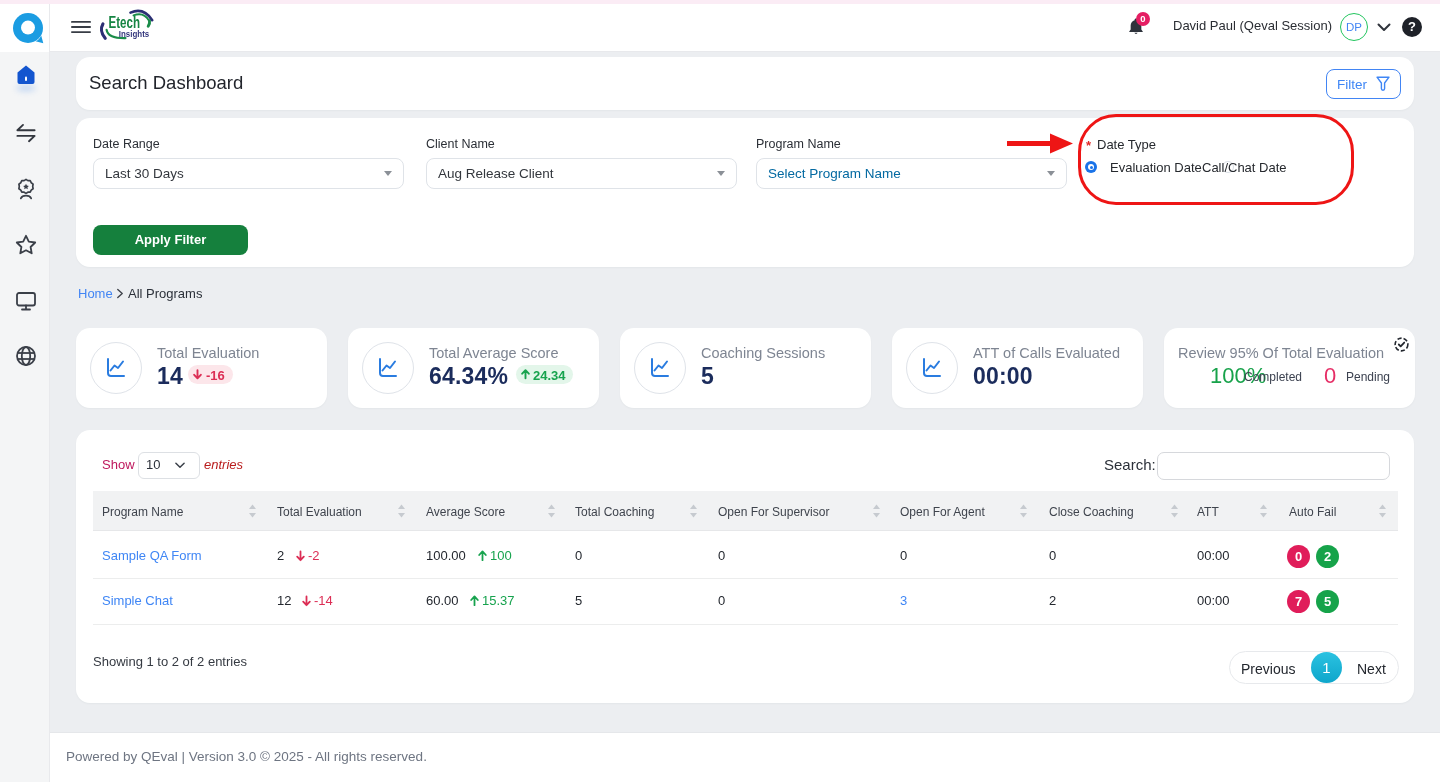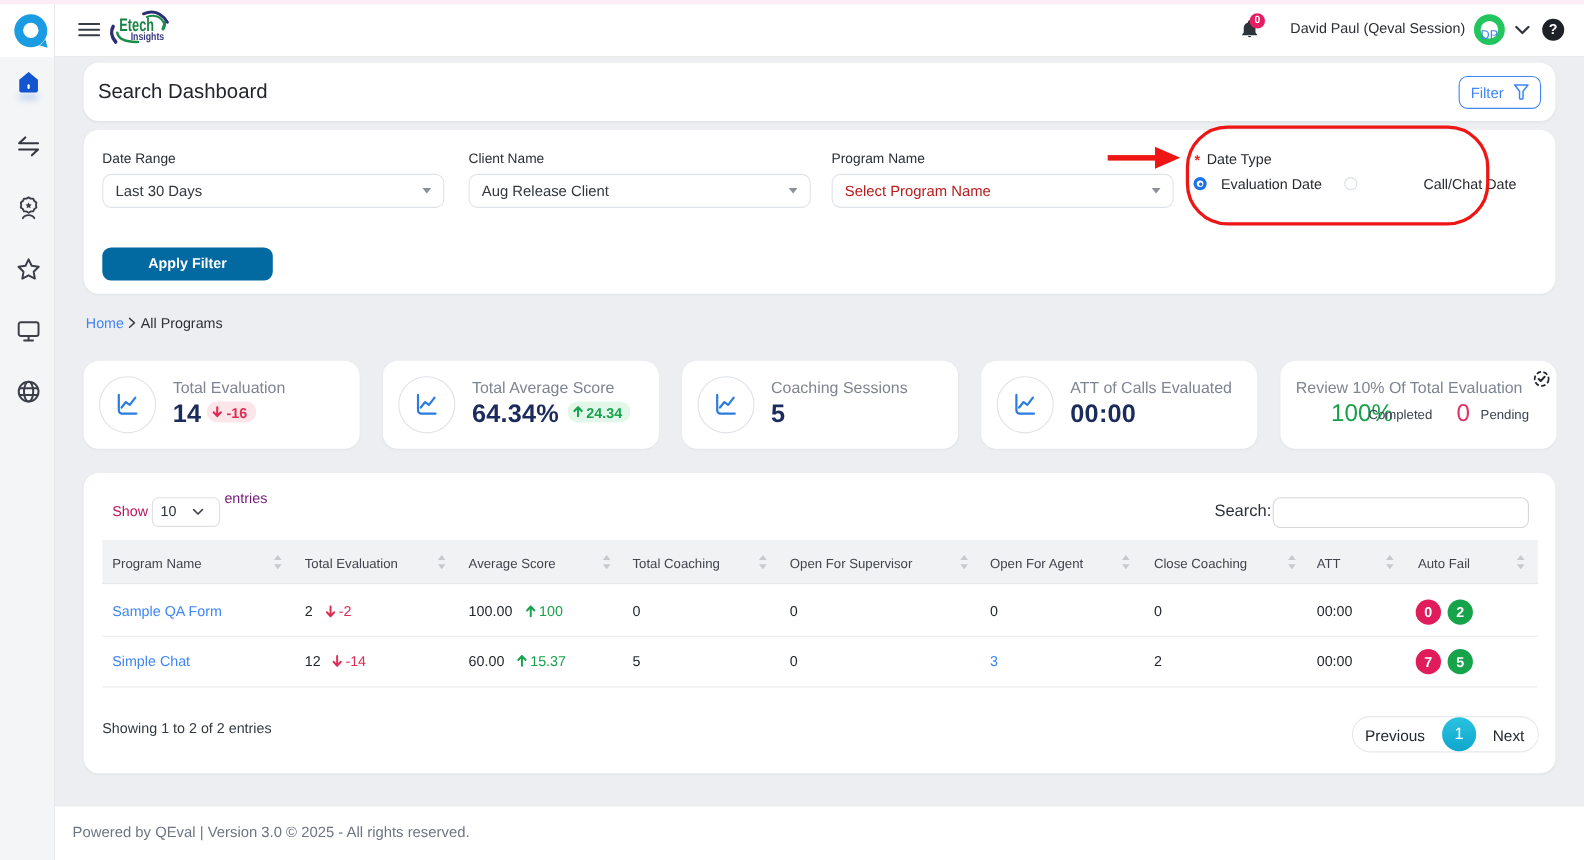--- a/index.html
+++ b/index.html
@@ -15,21 +15,21 @@
 #topbar { left:0; top:4px; width:1440px; height:48px; background:#fff; border-bottom:1px solid #e8e9ec; }
 
 
 #sidebar { left:0; top:52px; width:50px; height:730px; background:#f4f5f6; border-right:1px solid #e8e9ec; }
 #sidebar-top { left:0; top:4px; width:50px; height:48px; background:#fff; border-right:1px solid #e8e9ec; }
 
 
 .lbl { font-size:12.5px; color:#2b2f36; }
 .sel { position:absolute; height:31px; width:311px; border:1px solid #dfe3e8; border-radius:8px; background:#fff; font-size:13.5px; color:#33373d; line-height:29px; padding-left:11px; }
 .sel .caret { position:absolute; right:11px; top:12px; width:0; height:0; border-left:4.5px solid transparent; border-right:4.5px solid transparent; border-top:5px solid #8b9097; }
-.ph { color:#b91c1c; }
+.ph { color:#0369a1; }
 
 .stat { position:absolute; top:328px; width:251px; height:80px; background:#fff; border-radius:14px; box-shadow:0 1px 2px rgba(30,40,60,0.04); }
 .stat .circ { position:absolute; left:14px; top:14px; width:52px; height:52px; border-radius:50%; border:1px solid #dfe3e9; background:#fff; }
 .stat .t { position:absolute; left:81px; top:17px; font-size:14.5px; color:#7e8592; white-space:nowrap; }
 .stat .v { position:absolute; left:81px; top:35px; font-size:23px; font-weight:700; color:#1b2c5c; letter-spacing:0.2px; }
 .th { position:absolute; top:505px; font-size:12px; color:#3f444d; white-space:nowrap; }
 .td { position:absolute; font-size:13px; color:#24282f; white-space:nowrap; }
 .sort { position:absolute; top:504px; width:9px; height:14px; }
 .fail { position:absolute; width:23px; height:23px; border-radius:50%; color:#fff; font-size:13px; font-weight:700; text-align:center; line-height:23px; }
 </style>
@@ -63,21 +63,21 @@
 </svg>
 
 <svg class="abs" style="left:1128px;top:18px" width="16" height="17" viewBox="0 0 18 19">
   <path d="M9 0.5 c-0.9 0-1.6 0.7-1.6 1.6 v0.5 C4.8 3.3 3 5.6 3 8.4 V13 L1.4 15 v0.8 h15.2 V15 L15 13 V8.4 c0-2.8-1.8-5.1-4.4-5.8 V2.1 C10.6 1.2 9.9 0.5 9 0.5 Z" fill="#2e333c"></path>
   <path d="M7.2 16.6 a1.9 1.9 0 0 0 3.6 0 Z" fill="#2e333c"></path>
 </svg>
 <div class="abs" style="left:1136px;top:12px;width:14px;height:14px;border-radius:50%;background:#e51e63;color:#fff;font-size:9.5px;font-weight:700;text-align:center;line-height:14px;">0</div>
 
 <div class="abs" style="left:1173px;top:18px;font-size:13px;color:#2a2d33;">David Paul (Qeval Session)</div>
 
-<div class="abs" style="left:1340px;top:13px;width:28px;height:28px;border-radius:50%;border:6px solid #22c55e;color:#4285f4;font-size:11.5px;font-weight:500;text-align:center;line-height:26px;">DP</div>
+<div class="abs" style="left:1340px;top:13px;width:28px;height:28px;border-radius:50%;border:1px solid #22c55e;color:#4285f4;font-size:11.5px;font-weight:500;text-align:center;line-height:26px;">DP</div>
 
 <svg class="abs" style="left:1377px;top:23px" width="14" height="9" viewBox="0 0 14 9">
   <path d="M1.5 1.5 L7 7 L12.5 1.5" fill="none" stroke="#30343c" stroke-width="2" stroke-linecap="round" stroke-linejoin="round"></path>
 </svg>
 
 <div class="abs" style="left:1402px;top:17px;width:20px;height:20px;border-radius:50%;background:#1e2128;color:#fff;font-size:13px;font-weight:700;text-align:center;line-height:20px;">?</div>
 
 <div class="abs" style="left:16px;top:85px;width:20px;height:6px;border-radius:50%;background:#5a95ea;opacity:0.35;filter:blur(3px);"></div>
 <svg class="abs" style="left:14px;top:63px" width="24" height="24" viewBox="0 0 24 24">
   <path d="M12 2.5 L3.5 9.5 V19 a2 2 0 0 0 2 2 h13 a2 2 0 0 0 2-2 V9.5 Z" fill="#1355cf"></path>
@@ -124,29 +124,29 @@
 <div class="sel ph" style="left:756px;top:158px;">Select Program Name<span class="caret"></span></div>
 
 <div class="abs" style="left:1086px;top:138px;font-size:13px;font-weight:700;color:#e02828;">*</div>
 <div class="abs" style="left:1097px;top:137px;font-size:13px;color:#26292e;">Date Type</div>
 
 <div class="abs" style="left:1085px;top:161px;width:12px;height:12px;border-radius:50%;background:#1a73e8;"></div>
 <div class="abs" style="left:1088px;top:164px;width:6px;height:6px;border-radius:50%;background:#fff;"></div>
 <div class="abs" style="left:1089.5px;top:165.5px;width:3px;height:3px;border-radius:50%;background:#1a73e8;"></div>
 <div class="abs" style="left:1110px;top:160px;font-size:13px;color:#26292e;">Evaluation Date</div>
 <div class="abs" style="left:1222px;top:161px;width:12px;height:12px;border-radius:50%;border:1px solid #d9dee5;background:#fff;"></div>
-<div class="abs" style="left:1294px;top:160px;font-size:13px;color:#26292e;">Call/Chat Date</div>
+<div class="abs" style="left:1202px;top:160px;font-size:13px;color:#26292e;">Call/Chat Date</div>
 
 <div class="abs" style="left:1078px;top:114px;width:276px;height:91px;border:3px solid #ee1515;border-radius:38px;"></div>
 <svg class="abs" style="left:1003px;top:131px" width="72" height="24" viewBox="0 0 72 24">
   <rect x="4" y="10" width="46" height="5" fill="#ee1515"></rect>
   <path d="M47 2.5 L70 12.5 L47 22.5 Z" fill="#ee1515"></path>
 </svg>
 
-<div class="abs" style="left:93px;top:225px;width:155px;height:30px;border-radius:8px;background:#0369a1;color:#fff;font-size:13px;font-weight:700;text-align:center;line-height:30px;">Apply Filter</div>
+<div class="abs" style="left:93px;top:225px;width:155px;height:30px;border-radius:8px;background:#15803d;color:#fff;font-size:13px;font-weight:700;text-align:center;line-height:30px;">Apply Filter</div>
 
 <div class="abs" style="left:78px;top:286px;font-size:13px;color:#4285f4;">Home</div>
 <svg class="abs" style="left:116px;top:288px" width="8" height="11" viewBox="0 0 9 12">
     <path d="M2 1.5 L7 6 L2 10.5" fill="none" stroke="#40444c" stroke-width="1.6" stroke-linecap="round" stroke-linejoin="round"></path>
   </svg>
 <div class="abs" style="left:128px;top:286px;font-size:13px;color:#2b3039;">All Programs</div>
 
 <div class="stat" style="left:76px;">
   <div class="circ"></div>
   <svg class="abs" style="left:29px;top:29px" width="22" height="22" viewBox="0 0 22 22" fill="none" stroke="#2a7ce0" stroke-width="2" stroke-linecap="round" stroke-linejoin="round">
@@ -187,39 +187,39 @@
 <div class="stat" style="left:892px;">
   <div class="circ"></div>
   <svg class="abs" style="left:29px;top:29px" width="22" height="22" viewBox="0 0 22 22" fill="none" stroke="#2a7ce0" stroke-width="2" stroke-linecap="round" stroke-linejoin="round">
     <path d="M3 2 V16 a3 3 0 0 0 3 3 H19"></path>
     <path d="M5.5 13.5 L9.5 8.5 L13 11 L18 4.5"></path>
   </svg>
   <div class="t">ATT of Calls Evaluated</div>
   <div class="v">00:00</div>
 </div>
 <div class="stat" style="left:1164px;">
-  <div class="t" style="left:14px;">Review 10% Of Total Evaluation</div>
+  <div class="t" style="left:14px;">Review 95% Of Total Evaluation</div>
   <div class="abs" style="left:13px;top:35px;font-size:22px;color:#17a24a;margin-left:33px;">100%</div>
   <div class="abs" style="left:80px;top:42px;font-size:12px;color:#3c4250;">Completed</div>
   <div class="abs" style="left:160px;top:35px;font-size:22px;color:#e62e66;">0</div>
   <div class="abs" style="left:182px;top:42px;font-size:12px;color:#3c4250;">Pending</div>
   <svg class="abs" style="left:230px;top:9px" width="15" height="15" viewBox="0 0 16 16" fill="none" stroke="#23272f">
     <circle cx="8" cy="8" r="6.8" stroke-width="1.7" stroke-dasharray="4.5 2.2"></circle>
     <path d="M5.1 8 L7.1 10 L10.9 5.9" stroke-width="1.9" stroke-linecap="round" stroke-linejoin="round"></path>
   </svg>
 </div>
 
 <div class="card" style="left:76px;top:430px;width:1338px;height:273px;"></div>
 <div class="abs" style="left:102px;top:457px;font-size:13px;color:#be185d;">Show</div>
 <div class="abs" style="left:138px;top:452px;width:62px;height:27px;border:1px solid #dde0e4;border-radius:6px;background:#fff;"></div>
 <div class="abs" style="left:146px;top:457px;font-size:13px;color:#2b3039;">10</div>
 <svg class="abs" style="left:175px;top:462px" width="10" height="7" viewBox="0 0 11 7">
     <path d="M1 1 L5.5 5.5 L10 1" fill="none" stroke="#3a3f48" stroke-width="1.6" stroke-linecap="round" stroke-linejoin="round"></path>
   </svg>
-<div class="abs" style="left:204px;top:445px;font-size:13px;color:#701a75;">entries</div>
+<div class="abs" style="left:204px;top:457px;font-size:13px;color:#b91c1c;font-style:italic;">entries</div>
 
 <div class="abs" style="left:1104px;top:456px;font-size:15px;color:#2b3039;">Search:</div>
 <div class="abs" style="left:1157px;top:452px;width:233px;height:28px;border:1px solid #d6d8dc;border-radius:7px;background:#fff;"></div>
 
 <div class="abs" style="left:93px;top:491px;width:1305px;height:40px;background:#f1f2f3;"></div>
 <div class="th" style="left:102px;">Program Name</div>
 <div class="th" style="left:277px;">Total Evaluation</div>
 <div class="th" style="left:426px;">Average Score</div>
 <div class="th" style="left:575px;">Total Coaching</div>
 <div class="th" style="left:718px;">Open For Supervisor</div>

